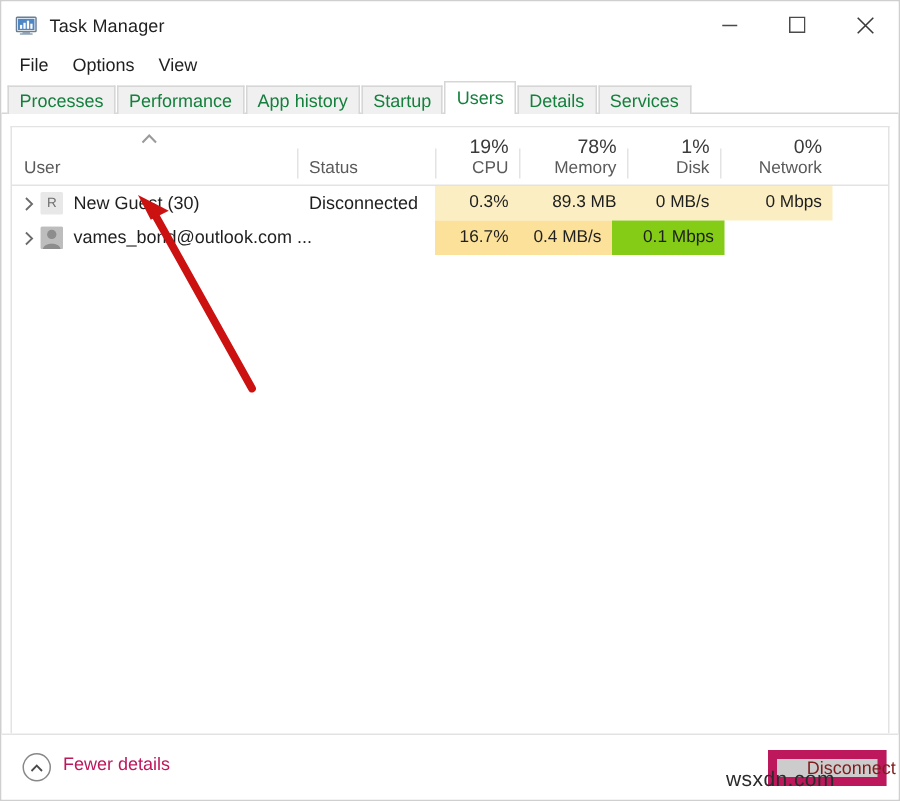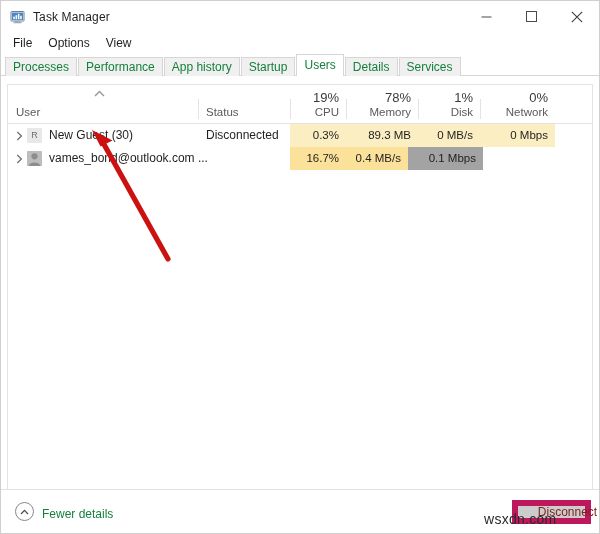--- a/index.html
+++ b/index.html
@@ -257,23 +257,23 @@
     border-top: 1px solid #e3e3e3;
     display: flex;
     align-items: center;
     padding: 0 8px 0 14px;
     box-sizing: border-box;
     background: #ffffff;
     position: relative;
   }
   .fewer {
     display: flex;
-    align-items: flex-end;
-    font-size: 12px;
-    color: #15803d;
+    align-items: flex-start;
+    font-size: 12px;
+    color: #be185d;
   }
   .fewer .circle {
     width: 17px; height: 17px;
     border: 1px solid #888;
     border-radius: 50%;
     margin-right: 8px;
     display: flex;
     align-items: center;
     justify-content: center;
     flex: 0 0 auto;
@@ -441,21 +441,21 @@
                 <rect width="15" height="15" fill="#bdbdbd"></rect>
                 <circle cx="7.5" cy="5.3" r="3.1" fill="#8d8d8d"></circle>
                 <path d="M1.6 15 C2.4 10.4 12.6 10.4 13.4 15 Z" fill="#8d8d8d"></path>
               </svg>
             </span>
             <span class="uname">vames_bond@outlook.com ...</span>
           </div>
           <div class="cell status" style="width:92px;"></div>
           <div class="cell num" style="width:56px;background:#fbe19a;">16.7%</div>
           <div class="cell num" style="width:62px;background:#fbe19a;">0.4 MB/s</div>
-          <div class="cell num" style="width:75px;background:#a3a3a3;">0.1 Mbps</div>
+          <div class="cell num" style="width:75px;background:#84cc16;">0.1 Mbps</div>
         </div>
 
       </div>
     </div>
   </div>
 
   <div class="footer">
     <div class="fewer">
       <span class="circle">
         <svg width="9" height="6" viewBox="0 0 9 6">

